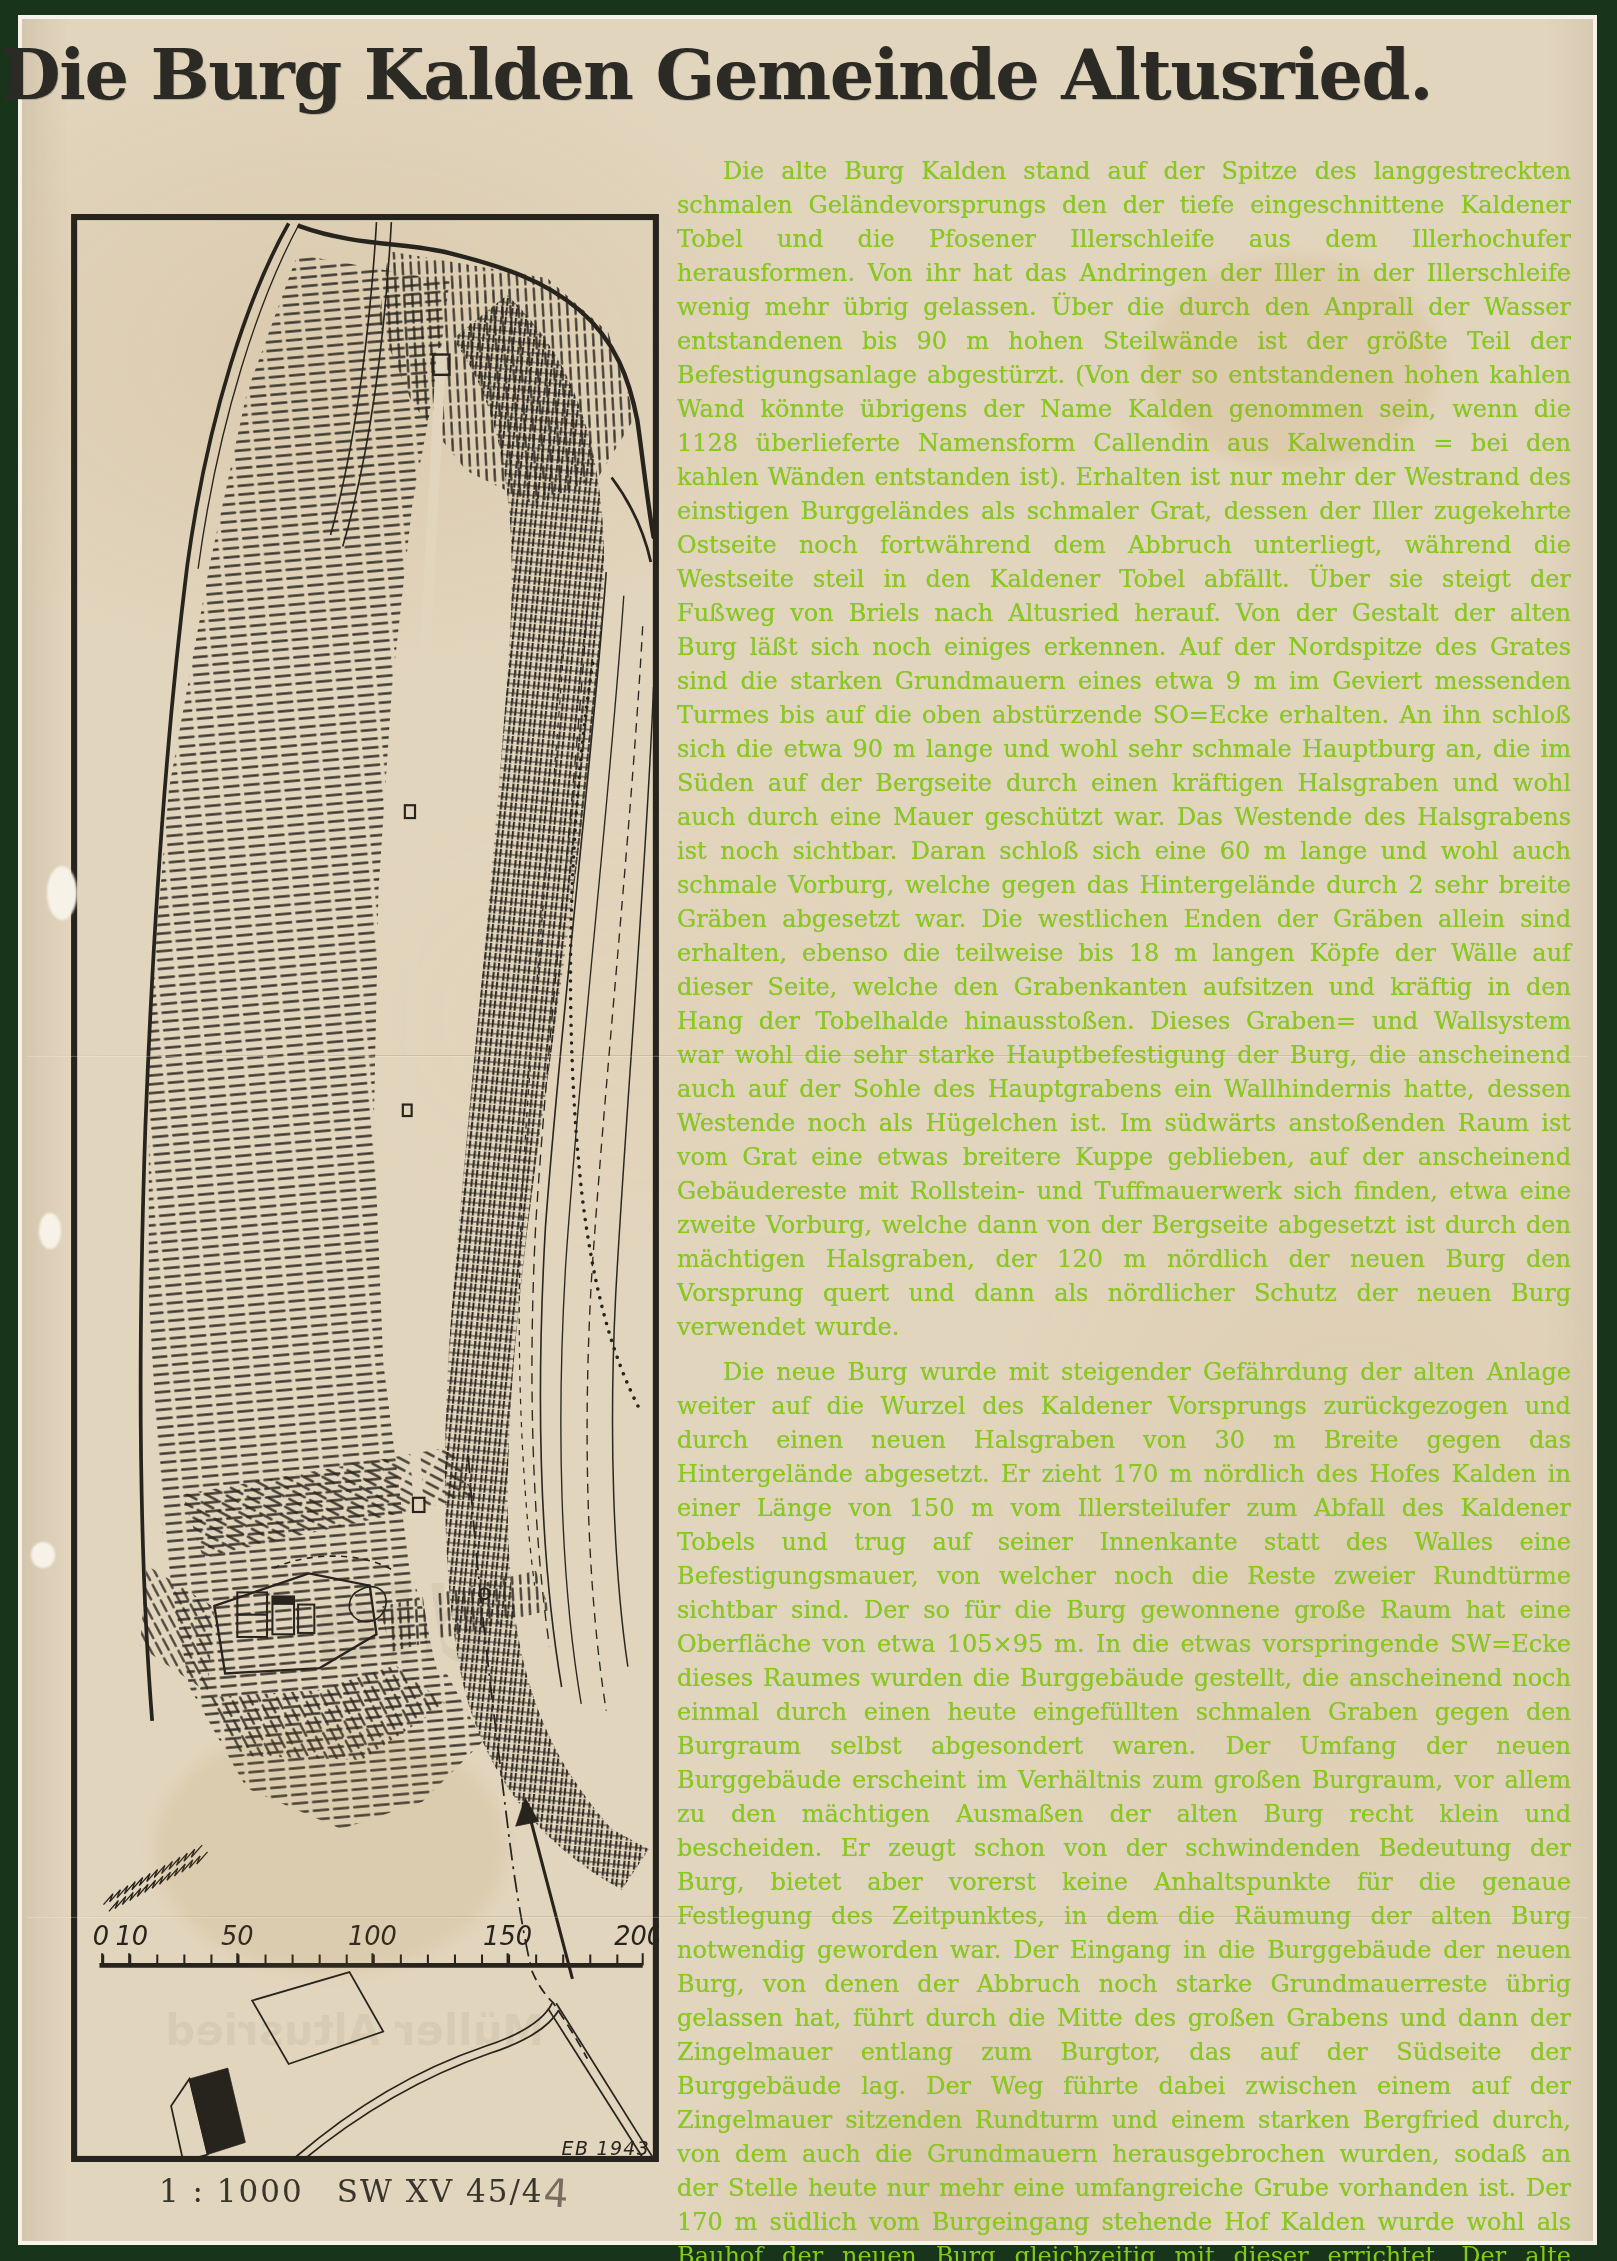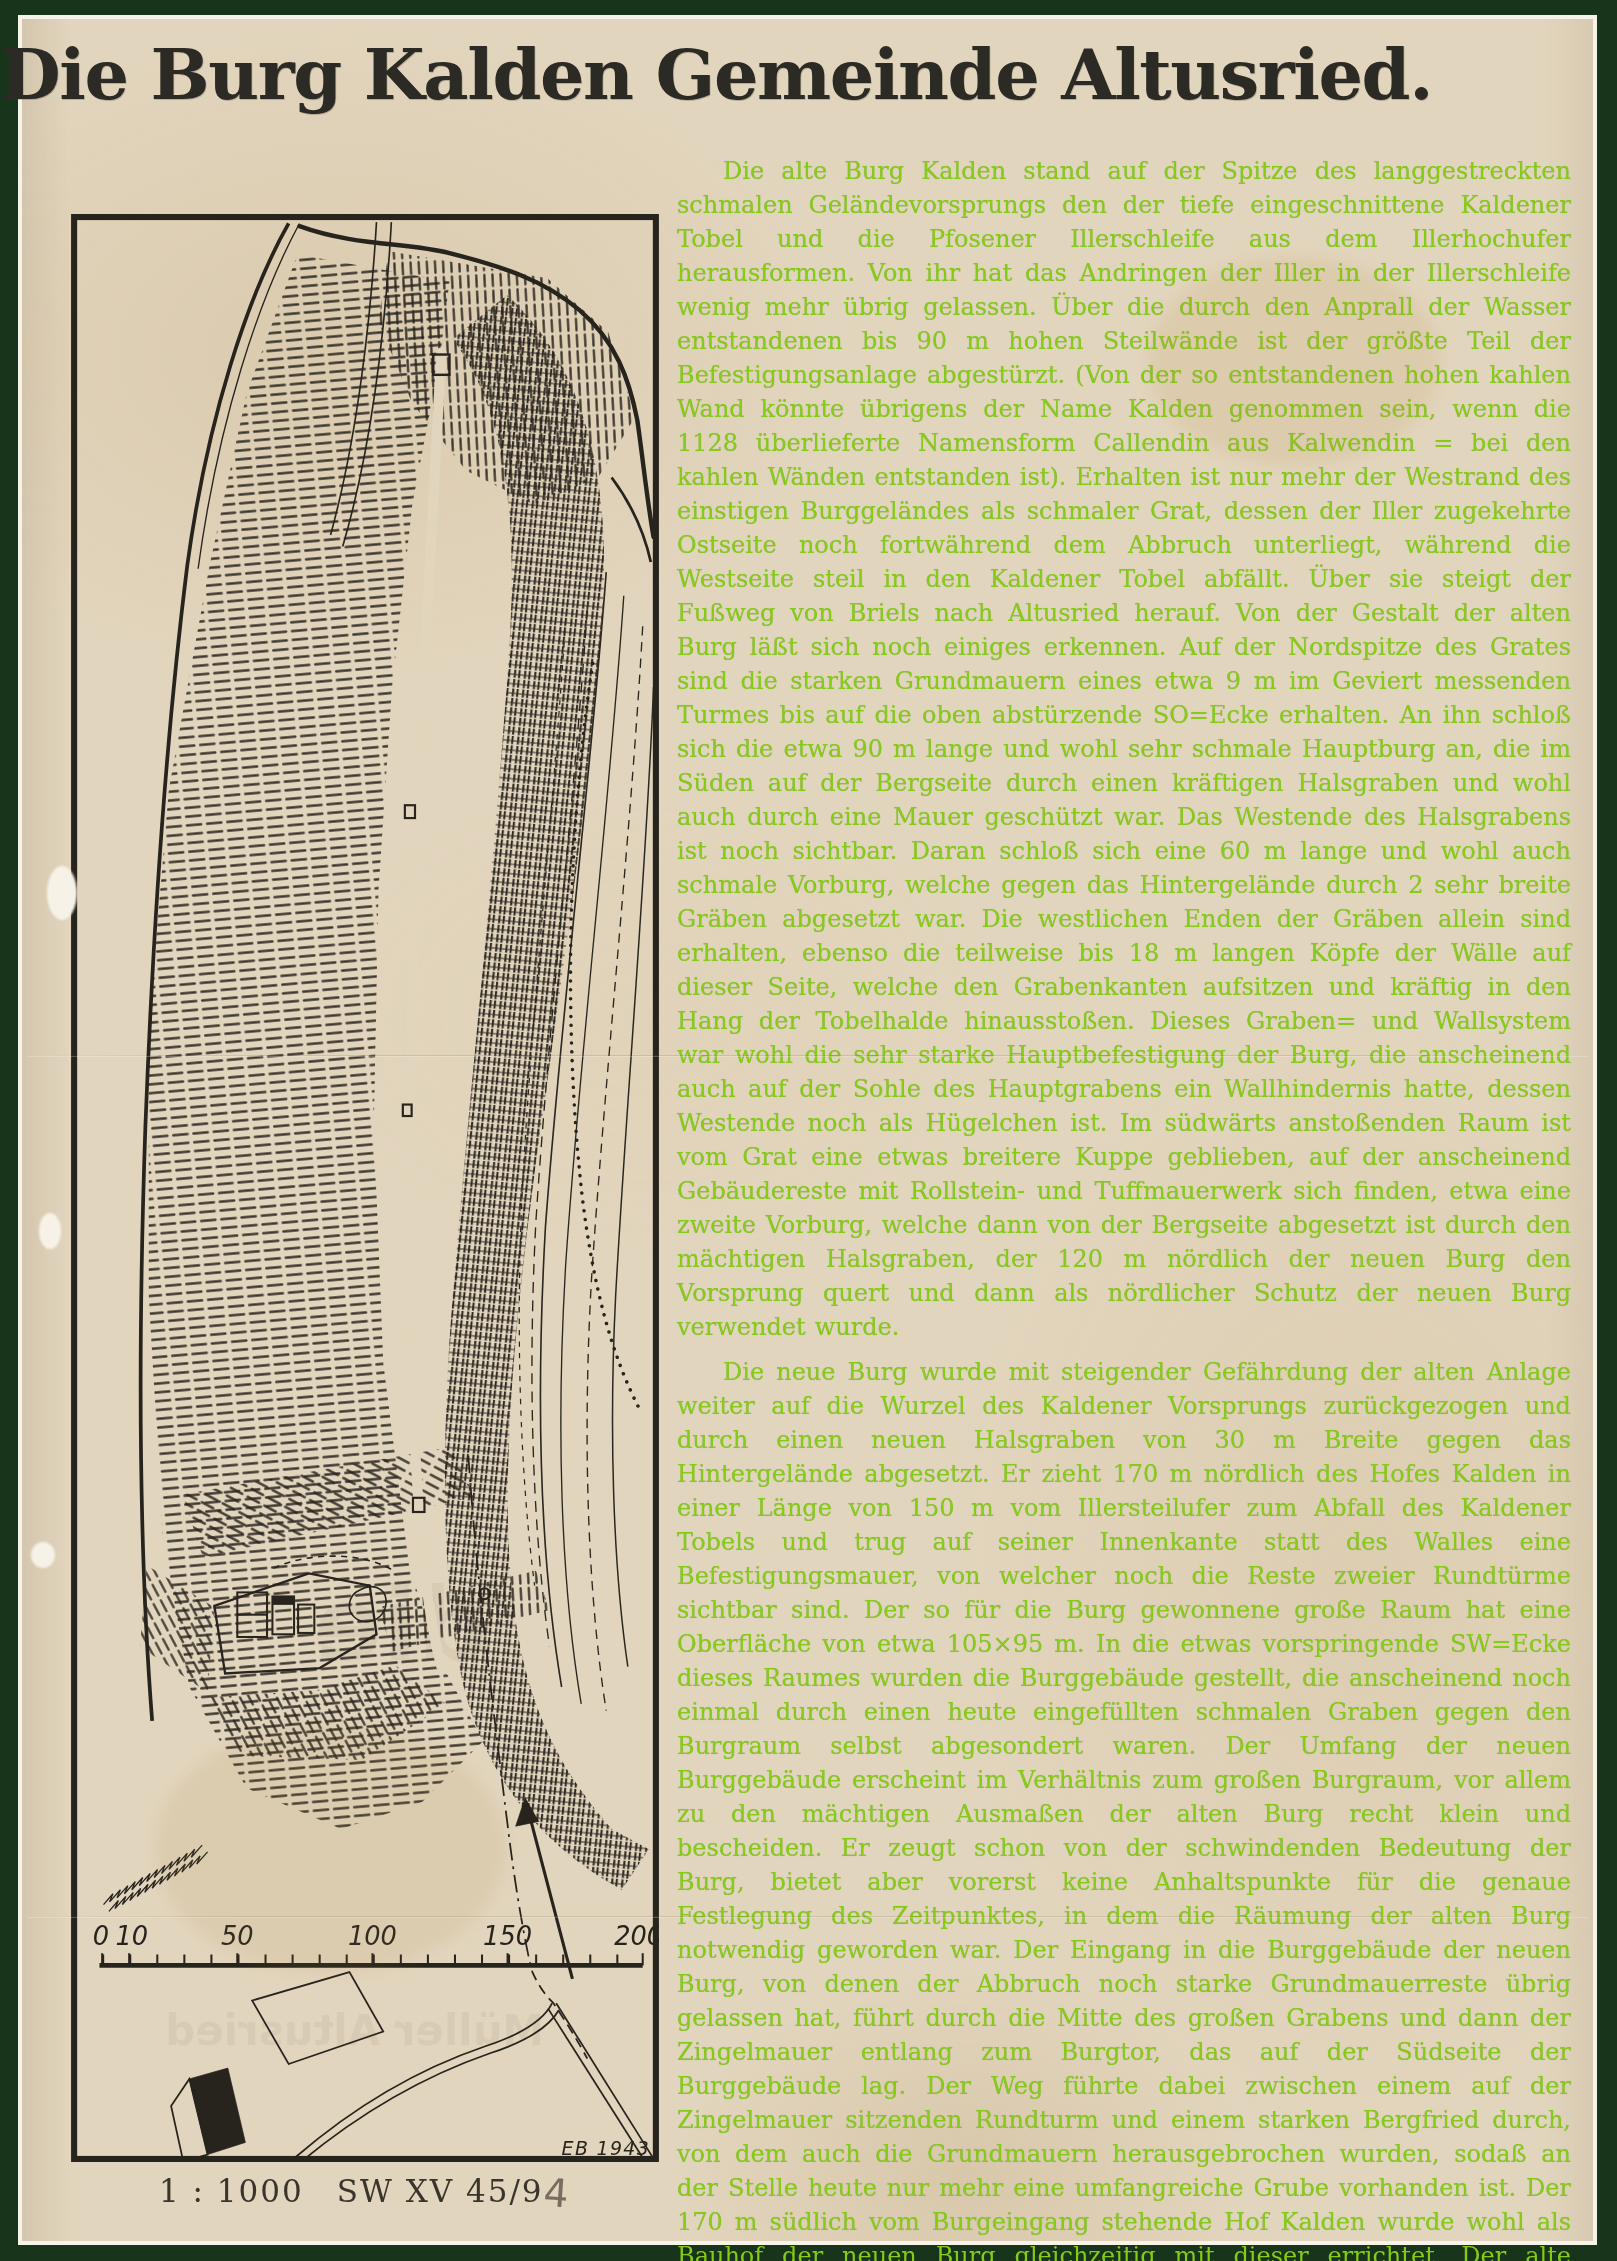--- a/index.html
+++ b/index.html
@@ -172,21 +172,21 @@
   </svg>
   </div>
 
   <div class="bodycol">
     <p class="para">Die alte Burg Kalden stand auf der Spitze des langgestreckten schmalen Geländevorsprungs den der tiefe eingeschnittene Kaldener Tobel und die Pfosener Illerschleife aus dem Illerhochufer herausformen. Von ihr hat das Andringen der Iller in der Illerschleife wenig mehr übrig gelassen. Über die durch den Anprall der Wasser entstandenen bis 90 m hohen Steilwände ist der größte Teil der Befestigungsanlage abgestürzt. (Von der so entstandenen hohen kahlen Wand könnte übrigens der Name Kalden genommen sein, wenn die 1128 überlieferte Namensform Callendin aus Kalwendin = bei den kahlen Wänden entstanden ist). Erhalten ist nur mehr der Westrand des einstigen Burggeländes als schmaler Grat, dessen der Iller zugekehrte Ostseite noch fortwährend dem Abbruch unterliegt, während die Westseite steil in den Kaldener Tobel abfällt. Über sie steigt der Fußweg von Briels nach Altusried herauf. Von der Gestalt der alten Burg läßt sich noch einiges erkennen. Auf der Nordspitze des Grates sind die starken Grundmauern eines etwa 9 m im Geviert messenden Turmes bis auf die oben abstürzende SO=Ecke erhalten. An ihn schloß sich die etwa 90 m lange und wohl sehr schmale Hauptburg an, die im Süden auf der Bergseite durch einen kräftigen Halsgraben und wohl auch durch eine Mauer geschützt war. Das Westende des Halsgrabens ist noch sichtbar. Daran schloß sich eine 60 m lange und wohl auch schmale Vorburg, welche gegen das Hintergelände durch 2 sehr breite Gräben abgesetzt war. Die westlichen Enden der Gräben allein sind erhalten, ebenso die teilweise bis 18 m langen Köpfe der Wälle auf dieser Seite, welche den Grabenkanten aufsitzen und kräftig in den Hang der Tobelhalde hinausstoßen. Dieses Graben= und Wallsystem war wohl die sehr starke Hauptbefestigung der Burg, die anscheinend auch auf der Sohle des Hauptgrabens ein Wallhindernis hatte, dessen Westende noch als Hügelchen ist. Im südwärts anstoßenden Raum ist vom Grat eine etwas breitere Kuppe geblieben, auf der anscheinend Gebäudereste mit Rollstein- und Tuffmauerwerk sich finden, etwa eine zweite Vorburg, welche dann von der Bergseite abgesetzt ist durch den mächtigen Halsgraben, der 120 m nördlich der neuen Burg den Vorsprung quert und dann als nördlicher Schutz der neuen Burg verwendet wurde.</p>
     <p class="para">Die neue Burg wurde mit steigender Gefährdung der alten Anlage weiter auf die Wurzel des Kaldener Vorsprungs zurückgezogen und durch einen neuen Halsgraben von 30 m Breite gegen das Hintergelände abgesetzt. Er zieht 170 m nördlich des Hofes Kalden in einer Länge von 150 m vom Illersteilufer zum Abfall des Kaldener Tobels und trug auf seiner Innenkante statt des Walles eine Befestigungsmauer, von welcher noch die Reste zweier Rundtürme sichtbar sind. Der so für die Burg gewonnene große Raum hat eine Oberfläche von etwa 105×95 m. In die etwas vorspringende SW=Ecke dieses Raumes wurden die Burggebäude gestellt, die anscheinend noch einmal durch einen heute eingefüllten schmalen Graben gegen den Burgraum selbst abgesondert waren. Der Umfang der neuen Burggebäude erscheint im Verhältnis zum großen Burgraum, vor allem zu den mächtigen Ausmaßen der alten Burg recht klein und bescheiden. Er zeugt schon von der schwindenden Bedeutung der Burg, bietet aber vorerst keine Anhaltspunkte für die genaue Festlegung des Zeitpunktes, in dem die Räumung der alten Burg notwendig geworden war. Der Eingang in die Burggebäude der neuen Burg, von denen der Abbruch noch starke Grundmauerreste übrig gelassen hat, führt durch die Mitte des großen Grabens und dann der Zingelmauer entlang zum Burgtor, das auf der Südseite der Burggebäude lag. Der Weg führte dabei zwischen einem auf der Zingelmauer sitzenden Rundturm und einem starken Bergfried durch, von dem auch die Grundmauern herausgebrochen wurden, sodaß an der Stelle heute nur mehr eine umfangreiche Grube vorhanden ist. Der 170 m südlich vom Burgeingang stehende Hof Kalden wurde wohl als Bauhof der neuen Burg gleichzeitig mit dieser errichtet. Der alte Bauhof muß etwa im Raum der neuen Burg oder in der erwähnten 2. Vorburg der alten Burganlage gesucht werden.</p>
 
   </div>
 
   <div class="caption">
-    <span class="cap-scale">1 : 1000</span><span>SW XV 45/9</span><span class="cap-pencil">4</span>
+    <span class="cap-scale">1 : 1000</span><span>SW XV 45/4</span><span class="cap-pencil">4</span>
   </div>
 
   <div class="spot spot1"></div>
   <div class="spot spot2"></div>
   <div class="spot spot3"></div>
   <div class="fold" style="top:1055px"></div>
   <div class="fold" style="top:1916px"></div>
 </div>
 
 

